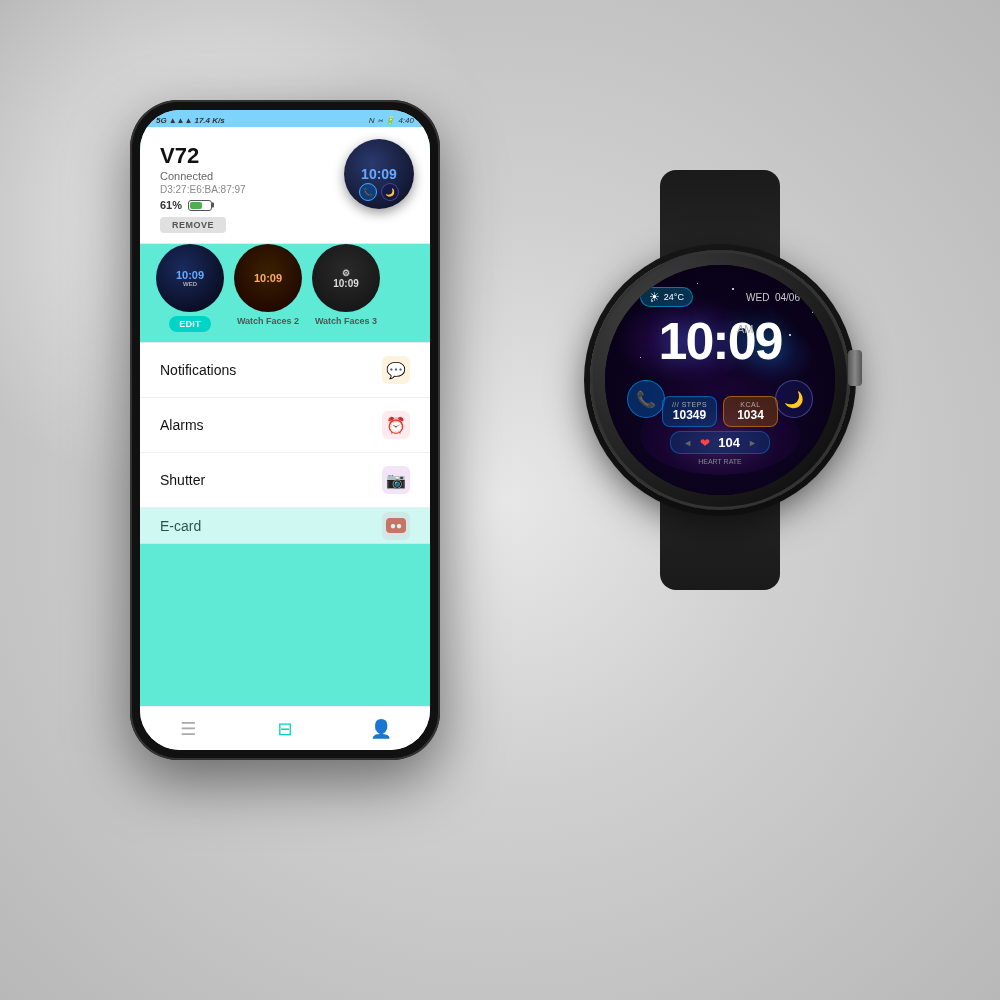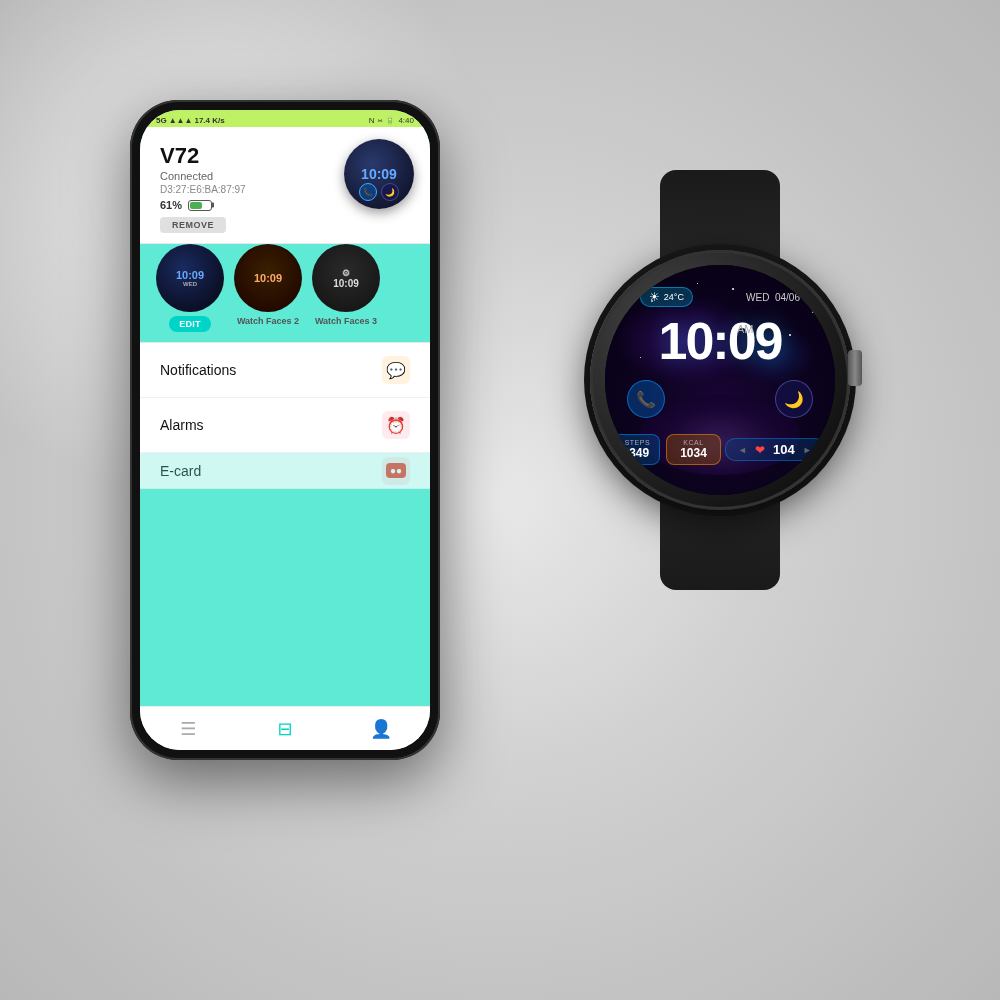--- a/index.html
+++ b/index.html
@@ -57,27 +57,28 @@
       border-radius: 40px;
       overflow: hidden;
       background: #f5f5f5;
       flex: 1;
       display: flex;
       flex-direction: column;
     }
 
     
     .status-bar {
-      background: #bef264;
+      background: #7dd3fc;
       padding: 6px 16px 2px;
       display: flex;
       align-items: center;
       justify-content: space-between;
       font-size: 9px;
       color: #333;
+      font-style: italic;
     }
 
     .status-left { display: flex; align-items: center; gap: 2px; font-size: 8px; font-weight: bold; }
     .status-right { display: flex; align-items: center; gap: 3px; font-size: 8px; }
 
     
     .app-content {
       flex: 1;
       overflow: hidden;
       background: #5eead4;
@@ -519,21 +520,21 @@
       background: rgba(20, 20, 80, 0.6);
       border-color: rgba(100, 100, 200, 0.6);
     }
 
     
     .watch-stats {
       position: absolute;
       bottom: 30px;
       width: 100%;
       display: flex;
-      flex-direction: row;
+      flex-direction: column;
       align-items: center;
       z-index: 10;
       gap: 4px;
     }
 
     .watch-stats-row {
       display: flex;
       gap: 6px;
       justify-content: center;
     }
@@ -714,20 +715,26 @@
           </div>
         </div>
 
         <div class="menu-item">
           <span class="menu-item-label">Alarms</span>
           <div class="menu-icon icon-alarm">
             <span style="font-size:16px;">⏰</span>
           </div>
         </div>
 
+        <div class="menu-item">
+          <span class="menu-item-label">Shutter</span>
+          <div class="menu-icon icon-camera">
+            <span style="font-size:16px;">📷</span>
+          </div>
+        </div>
 
         <div class="menu-item" style="opacity: 0.7; overflow:hidden; max-height:36px;">
           <span class="menu-item-label">E-card</span>
           <div class="menu-icon icon-ecard">
             <span style="font-size:16px; background:#f44336; color:white; border-radius:4px; padding:2px 4px; font-size:10px;">●●</span>
           </div>
         </div>
 
       </div>
 

